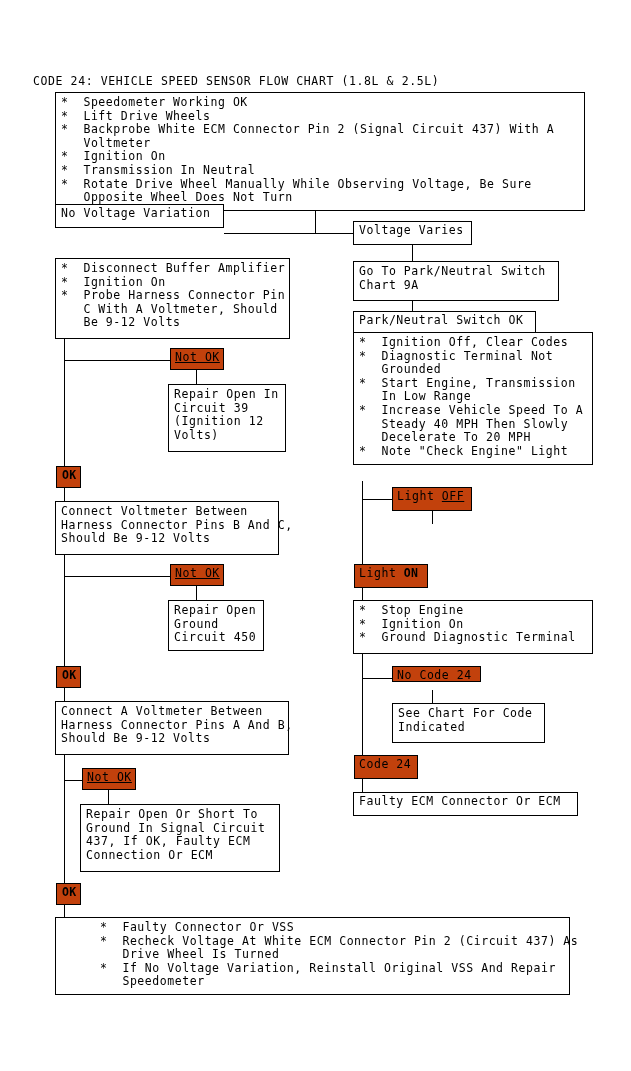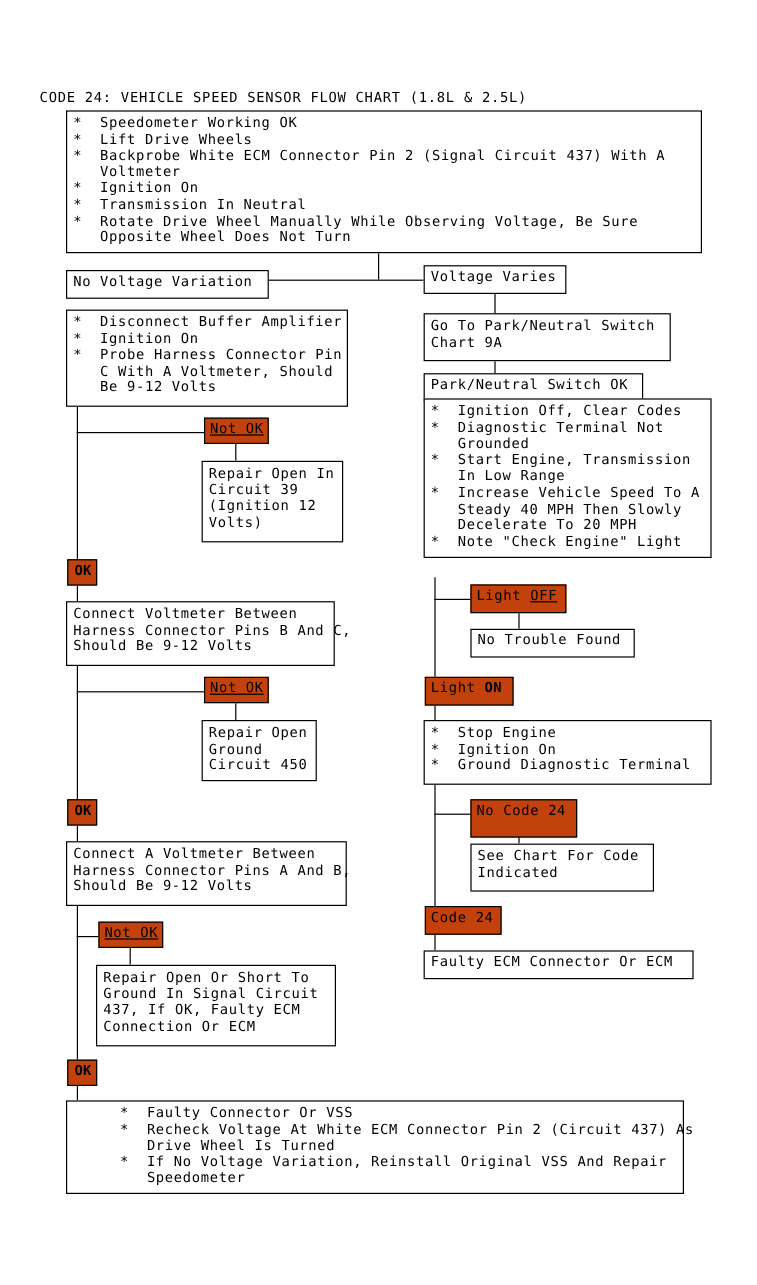--- a/index.html
+++ b/index.html
@@ -79,21 +79,21 @@
    Voltmeter
 *  Ignition On
 *  Transmission In Neutral
 *  Rotate Drive Wheel Manually While Observing Voltage, Be Sure
    Opposite Wheel Does Not Turn</div>
 
   <div class="line vline" style="left:315px; top:211px; width:1px; height:22px;"></div>
 
   <div class="line hline" style="left:224px; top:233px; width:129px; height:1px;"></div>
 
-  <div class="box tight" style="left:55px; top:225px; width:169px; height:24px;">No Voltage Variation</div>
+  <div class="box tight" style="left:55px; top:204px; width:169px; height:24px;">No Voltage Variation</div>
   <div class="box tight" style="left:353px; top:221px; width:119px; height:24px;">Voltage Varies</div>
 
   <div class="box bullets" style="left:55px; top:258px; width:235px; height:81px;">*  Disconnect Buffer Amplifier
 *  Ignition On
 *  Probe Harness Connector Pin
    C With A Voltmeter, Should
    Be 9-12 Volts</div>
 
   <div class="line vline" style="left:64px; top:339px; width:1px; height:127px;"></div>
 
@@ -178,34 +178,33 @@
    Decelerate To 20 MPH
 *  Note "Check Engine" Light</div>
 
   <div class="line vline" style="left:362px; top:481px; width:1px; height:83px;"></div>
   <div class="line hline" style="left:362px; top:499px; width:30px; height:1px;"></div>
 
   <div class="badge" style="left:392px; top:487px; width:80px; height:24px;"><span>Light </span><span class="u">OFF</span></div>
 
   <div class="line vline" style="left:432px; top:511px; width:1px; height:13px;"></div>
 
-  <div class="box tight" style="left:392px; top:524px; width:137px; height:24px;">No Trouble Found</div>
 
   <div class="badge" style="left:354px; top:564px; width:74px; height:24px;"><span>Light </span><span class="b">ON</span></div>
 
   <div class="line vline" style="left:362px; top:588px; width:1px; height:12px;"></div>
 
   <div class="box bullets" style="left:353px; top:600px; width:240px; height:54px;">*  Stop Engine
 *  Ignition On
 *  Ground Diagnostic Terminal</div>
 
   <div class="line vline" style="left:362px; top:654px; width:1px; height:101px;"></div>
   <div class="line hline" style="left:362px; top:678px; width:30px; height:1px;"></div>
 
-  <div class="badge" style="left:392px; top:666px; width:89px; height:32px;">No Code 24</div>
+  <div class="badge" style="left:392px; top:666px; width:89px; height:16px;">No Code 24</div>
 
   <div class="line vline" style="left:432px; top:690px; width:1px; height:13px;"></div>
 
   <div class="box" style="left:392px; top:703px; width:153px; height:40px;">See Chart For Code
 Indicated</div>
 
   <div class="badge" style="left:354px; top:755px; width:64px; height:24px;">Code 24</div>
 
   <div class="line vline" style="left:362px; top:779px; width:1px; height:13px;"></div>
 

